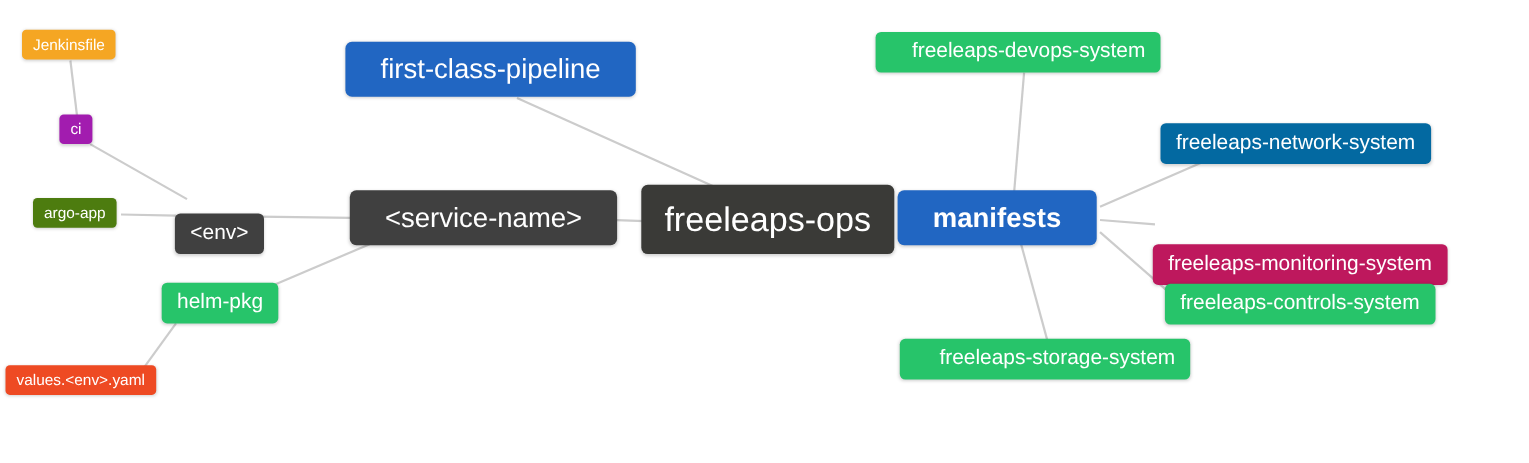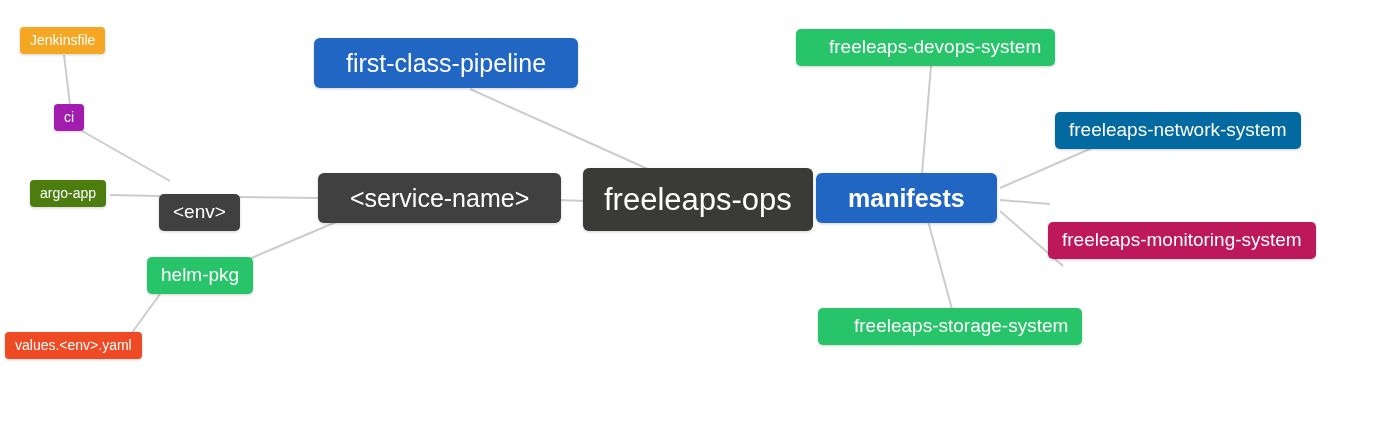--- a/index.html
+++ b/index.html
@@ -82,16 +82,17 @@
   <div class="node sz-xl" style="left: 583px; top: 168px; background: rgb(58, 58, 55);">freeleaps-ops</div>
 
   <div class="node sz-l" style="left: 816px; top: 173px; background: rgb(33, 102, 194); font-weight: bold;">manifests</div>
 
   <div class="node sz-m" style="left: 796px; top: 29px; background: rgb(39, 196, 106); padding-left: 33px;">freeleaps-devops-system</div>
 
   <div class="node sz-m" style="left: 1055px; top: 112px; background: #0369a1;">freeleaps-network-system</div>
 
   <div class="node sz-m" style="left: 1048px; top: 186px; background: #be185d; margin-top: 36px;">freeleaps-monitoring-system</div>
 
+  <div class="node sz-m" style="left: 1059px; top: 258px; background: rgb(39, 196, 106);">freeleaps-controls-system</div>
 
   <div class="node sz-m" style="left: 818px; top: 308px; background: rgb(39, 196, 106); padding-left: 36px;">freeleaps-storage-system</div>
 
 </div>
 
 </body></html>

